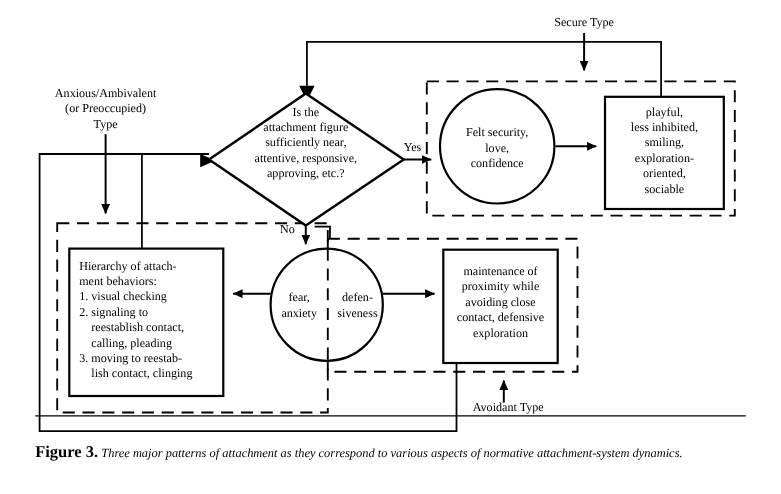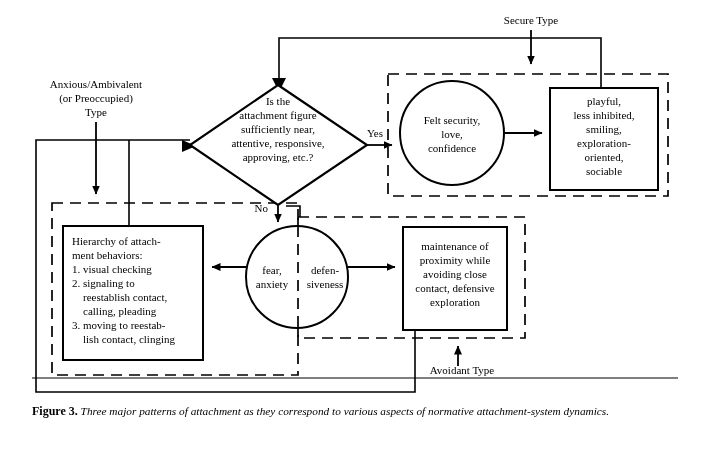--- a/index.html
+++ b/index.html
@@ -37,21 +37,21 @@
     left: 32px;
     top: 404px;
     width: 648px;
     font-size: 11.3px;
     line-height: 15px;
     font-style: italic;
   }
   .cap-label {
     font-weight: bold;
     font-style: normal;
-    font-size: 12px;
+    font-size: 15px;
   }
   .cap-text { }
   .node-txt { font-size: 11px; }
   .edge-lbl { font-size: 11px; }
   .type-lbl { font-size: 11px; }
   .list-txt { font-size: 11px; }
 </style>
 </head>
 <body>
 

